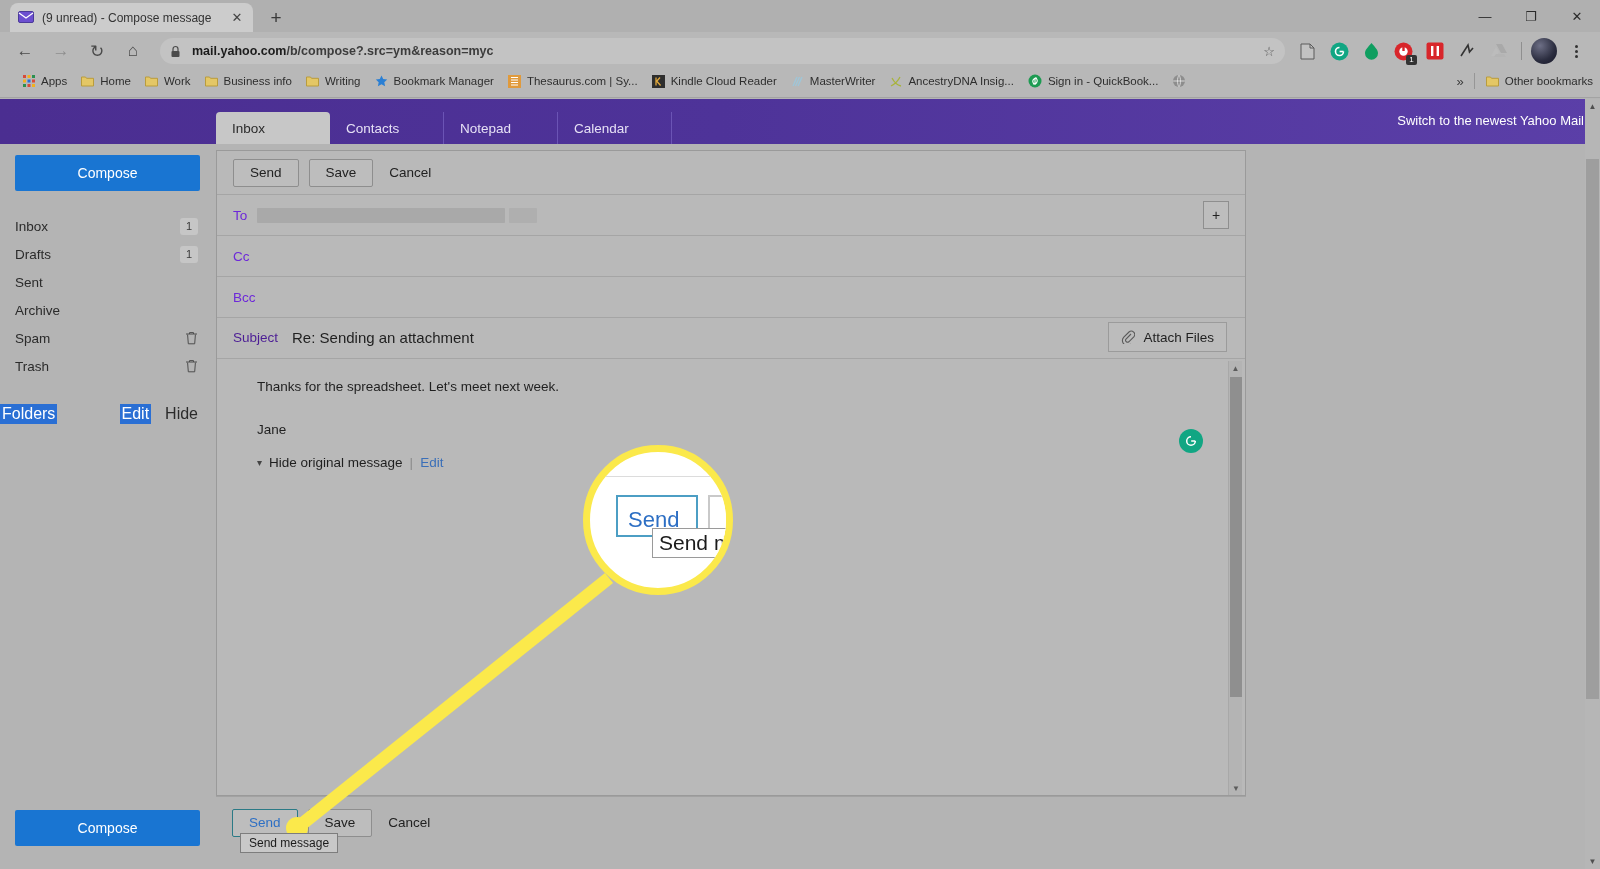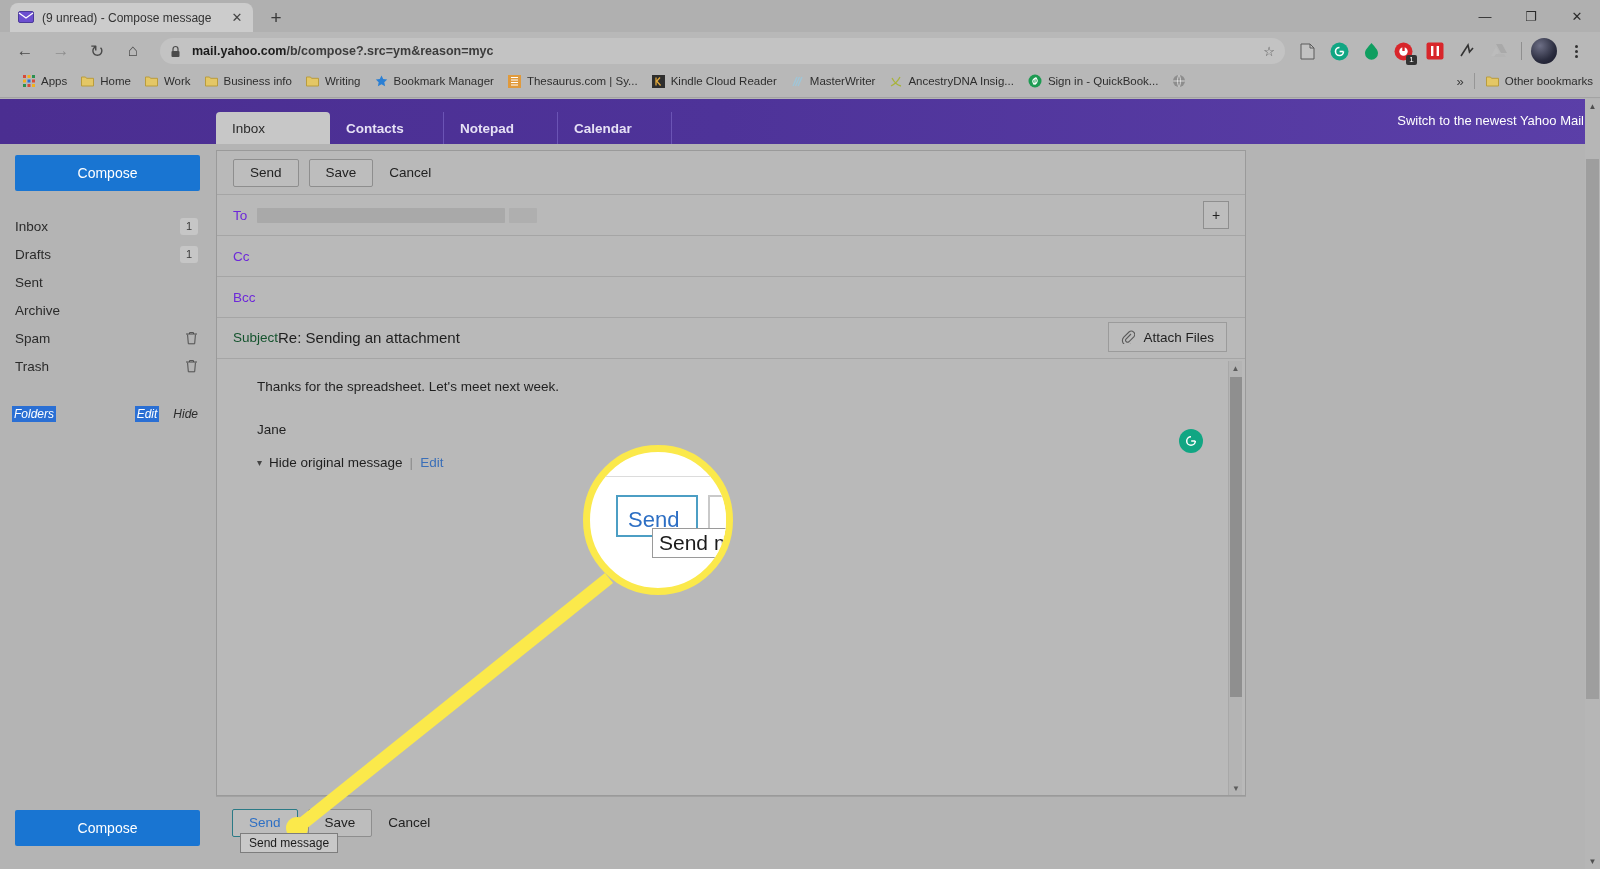--- a/index.html
+++ b/index.html
@@ -106,21 +106,21 @@
   .bm-sep { width: 1px; height: 16px; background: #969696; margin-right: 4px; }
 
   
   .ym-header {
     position: absolute; left: 0; top: 99px; width: 1600px; height: 45px;
     background: linear-gradient(90deg, #4b2e91 0%, #4e3399 45%, #5b3fa8 100%);
   }
   .ym-tabs { position: absolute; left: 216px; top: 13px; display: flex; }
   .ym-tab {
     height: 32px; min-width: 114px; padding: 0 16px; display: flex; align-items: center;
-    color: #e6e1f5; font-size: 13.5px; font-weight: bold; cursor: pointer;
+    color: #e6e1f5; font-size: 13.5px; font-weight: normal; cursor: pointer;
     border-right: 1px solid #6b54b5;
   }
   .ym-tab.active {
     background: #c7c7c7; color: #2b2b2b; font-weight: normal;
     border-radius: 4px 4px 0 0; border-right: none;
   }
   .ym-switch {
     position: absolute; right: 16px; top: 14px; color: #fff; font-size: 13px;
     cursor: pointer;
   }
@@ -142,21 +142,21 @@
     font-size: 13.5px; color: #2b2b2b; cursor: pointer;
   }
   .folder .fname { flex: 1 1 auto; }
   .folder .badge {
     background: #c6c6c6; color: #3a3a3a; border-radius: 3px; font-size: 11px;
     min-width: 18px; height: 17px; display: flex; align-items: center; justify-content: center;
   }
   .folder .trash-ico { color: #4d4d4d; display: flex; align-items: center; }
   .folders-row {
     position: absolute; left: 0; top: 258px; width: 216px; height: 24px;
-    display: flex; align-items: center; padding: 0 18px 0 12px; font-size: 12px; font-style: italic;
+    display: flex; align-items: center; padding: 0 18px 0 0; font-size: 16px;
   }
   .sel-blue { background: #2a6fd4; color: #fff; padding: 1px 2px; cursor: pointer; }
   .folders-row .spacer { flex: 1 1 auto; }
   .folders-row .hide-lnk { color: #2b2b2b; margin-left: 14px; cursor: pointer; }
 
   
   .pane {
     position: absolute; left: 216px; top: 6px; width: 1030px; height: 646px;
     background: #b9b9b9; border: 1px solid #9a9a9a;
   }
@@ -184,21 +184,21 @@
     position: absolute; right: 16px; top: 6px; width: 26px; height: 28px;
     border: 1px solid #8e8e8e; background: #bdbdbd; display: flex;
     align-items: center; justify-content: center; font-size: 14px; color: #222;
     cursor: pointer;
   }
   .subject-row {
     position: absolute; left: 0; top: 165px; width: 100%; height: 43px;
     border-bottom: 1px solid #a5a5a5; display: flex; align-items: center;
     padding-left: 16px;
   }
-  .subject-label { font-size: 13.5px; color: #14532d; }
+  .subject-label { font-size: 13.5px; color: #4c1d95; margin-right: 14px; }
   .subject-value { font-size: 15px; color: #1f1f1f; }
   .attach-btn {
     position: absolute; right: 18px; top: 6px; height: 30px; padding: 0 12px;
     border: 1px solid #9b9b9b; background: #bcbcbc; display: flex; align-items: center;
     font-size: 13.5px; color: #1f1f1f; cursor: pointer;
   }
   .attach-btn .clip { margin-right: 8px; display: flex; align-items: center; }
 
   .editor {
     position: absolute; left: 16px; top: 208px; width: 100%; height: 438px;

